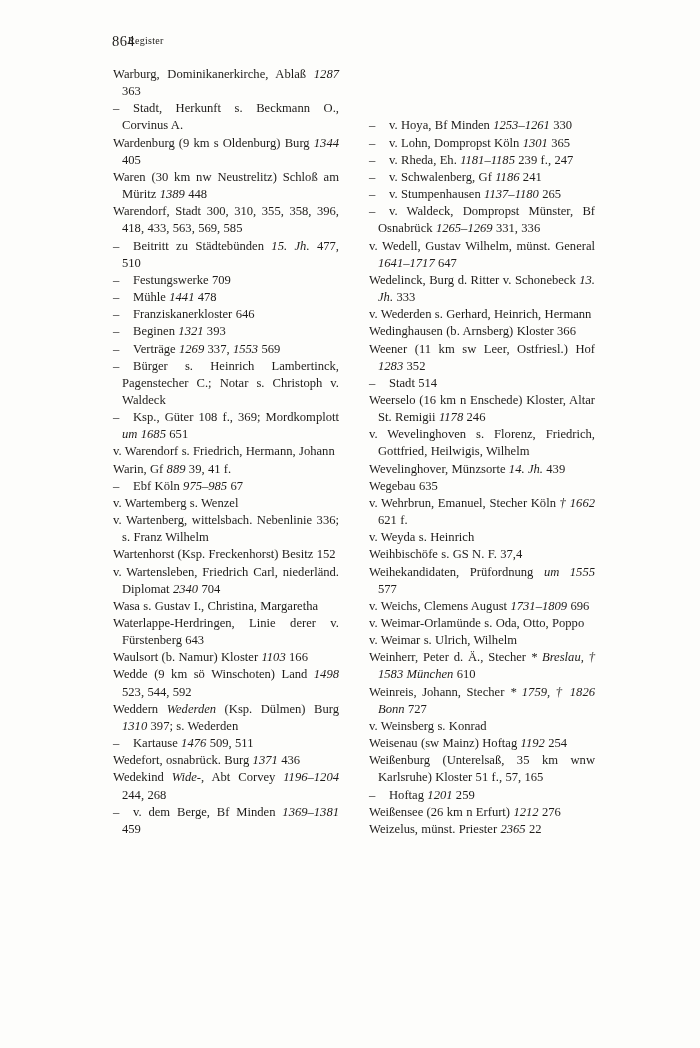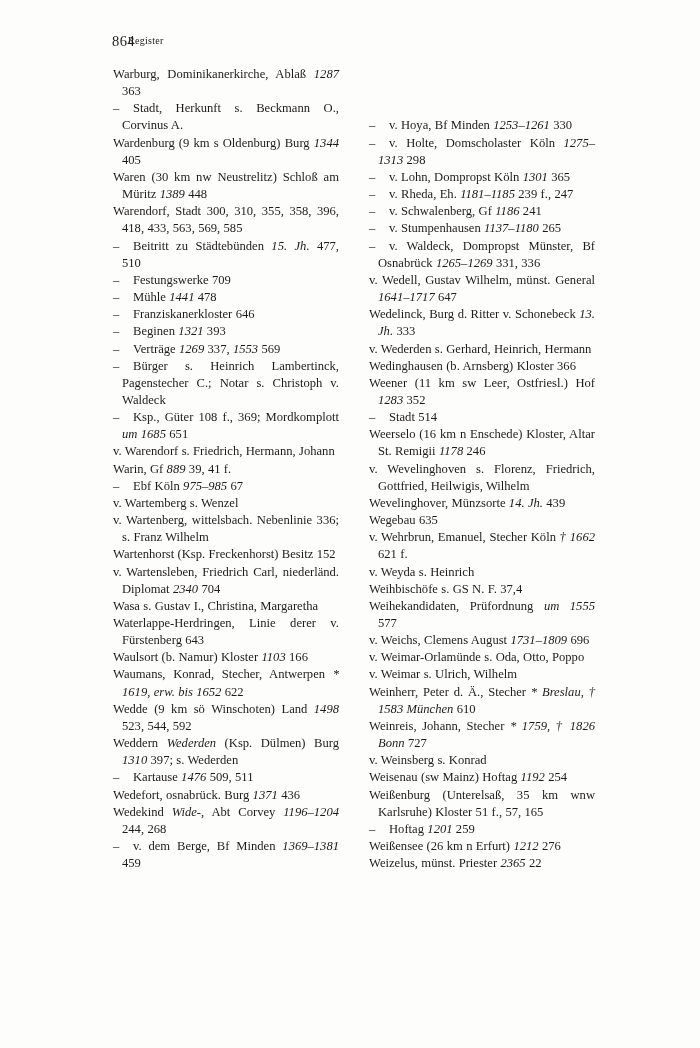--- a/index.html
+++ b/index.html
@@ -70,31 +70,29 @@
         <p class="entry">v. Warendorf s. Friedrich, Hermann, Johann</p>
         <p class="entry">Warin, Gf <i>889</i> 39, 41 f.</p>
         <p class="entry dash"><span class="dash-marker">–</span>Ebf Köln <i>975–985</i> 67</p>
         <p class="entry">v. Wartemberg s. Wenzel</p>
         <p class="entry">v. Wartenberg, wittelsbach. Nebenlinie 336; s. Franz Wilhelm</p>
         <p class="entry">Wartenhorst (Ksp. Freckenhorst) Besitz 152</p>
         <p class="entry">v. Wartensleben, Friedrich Carl, niederländ. Diplomat <i>2340</i> 704</p>
         <p class="entry">Wasa s. Gustav I., Christina, Margaretha</p>
         <p class="entry">Waterlappe-Herdringen, Linie derer v. Fürstenberg 643</p>
         <p class="entry">Waulsort (b. Namur) Kloster <i>1103</i> 166</p>
-        <p class="entry">Waumans, Konrad, Stecher, Antwerpen <i>* 1619, erw. bis 1652</i> 622</p>
         <p class="entry">Wedde (9 km sö Winschoten) Land <i>1498</i> 523, 544, 592</p>
         <p class="entry">Weddern <i>Wederden</i> (Ksp. Dülmen) Burg <i>1310</i> 397; s. Wederden</p>
         <p class="entry dash"><span class="dash-marker">–</span>Kartause <i>1476</i> 509, 511</p>
         <p class="entry">Wedefort, osnabrück. Burg <i>1371</i> 436</p>
         <p class="entry">Wedekind <i>Wide-</i>, Abt Corvey <i>1196–1204</i> 244, 268</p>
         <p class="entry dash"><span class="dash-marker">–</span>v. dem Berge, Bf Minden <i>1369–1381</i> 459</p>
       </div>
     <div class="col col-right" id="col-right">
         <p class="entry dash"><span class="dash-marker">–</span>v. Hoya, Bf Minden <i>1253–1261</i> 330</p>
-        <p class="entry dash"><span class="dash-marker">–</span>v. Holte, Domscholaster Köln <i>1275–1313</i> 298</p>
         <p class="entry dash"><span class="dash-marker">–</span>v. Lohn, Dompropst Köln <i>1301</i> 365</p>
         <p class="entry dash"><span class="dash-marker">–</span>v. Rheda, Eh. <i>1181–1185</i> 239 f., 247</p>
         <p class="entry dash"><span class="dash-marker">–</span>v. Schwalenberg, Gf <i>1186</i> 241</p>
         <p class="entry dash"><span class="dash-marker">–</span>v. Stumpenhausen <i>1137–1180</i> 265</p>
         <p class="entry dash"><span class="dash-marker">–</span>v. Waldeck, Dompropst Münster, Bf Osnabrück <i>1265–1269</i> 331, 336</p>
         <p class="entry">v. Wedell, Gustav Wilhelm, münst. General <i>1641–1717</i> 647</p>
         <p class="entry">Wedelinck, Burg d. Ritter v. Schonebeck <i>13. Jh.</i> 333</p>
         <p class="entry">v. Wederden s. Gerhard, Heinrich, Hermann</p>
         <p class="entry">Wedinghausen (b. Arnsberg) Kloster 366</p>
         <p class="entry">Weener (11 km sw Leer, Ostfriesl.) Hof <i>1283</i> 352</p>

